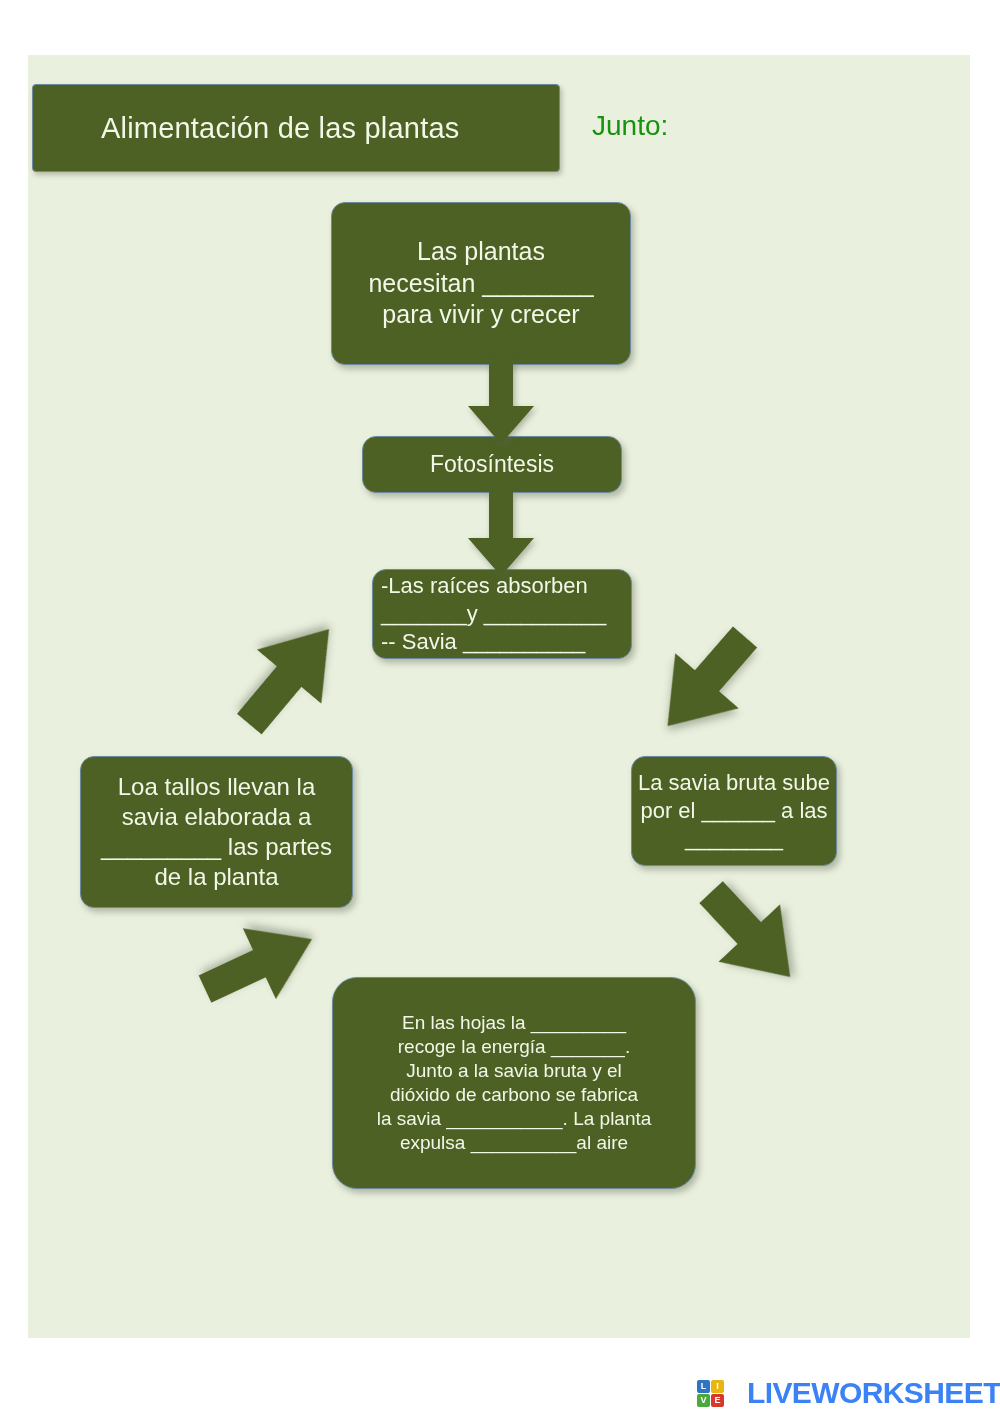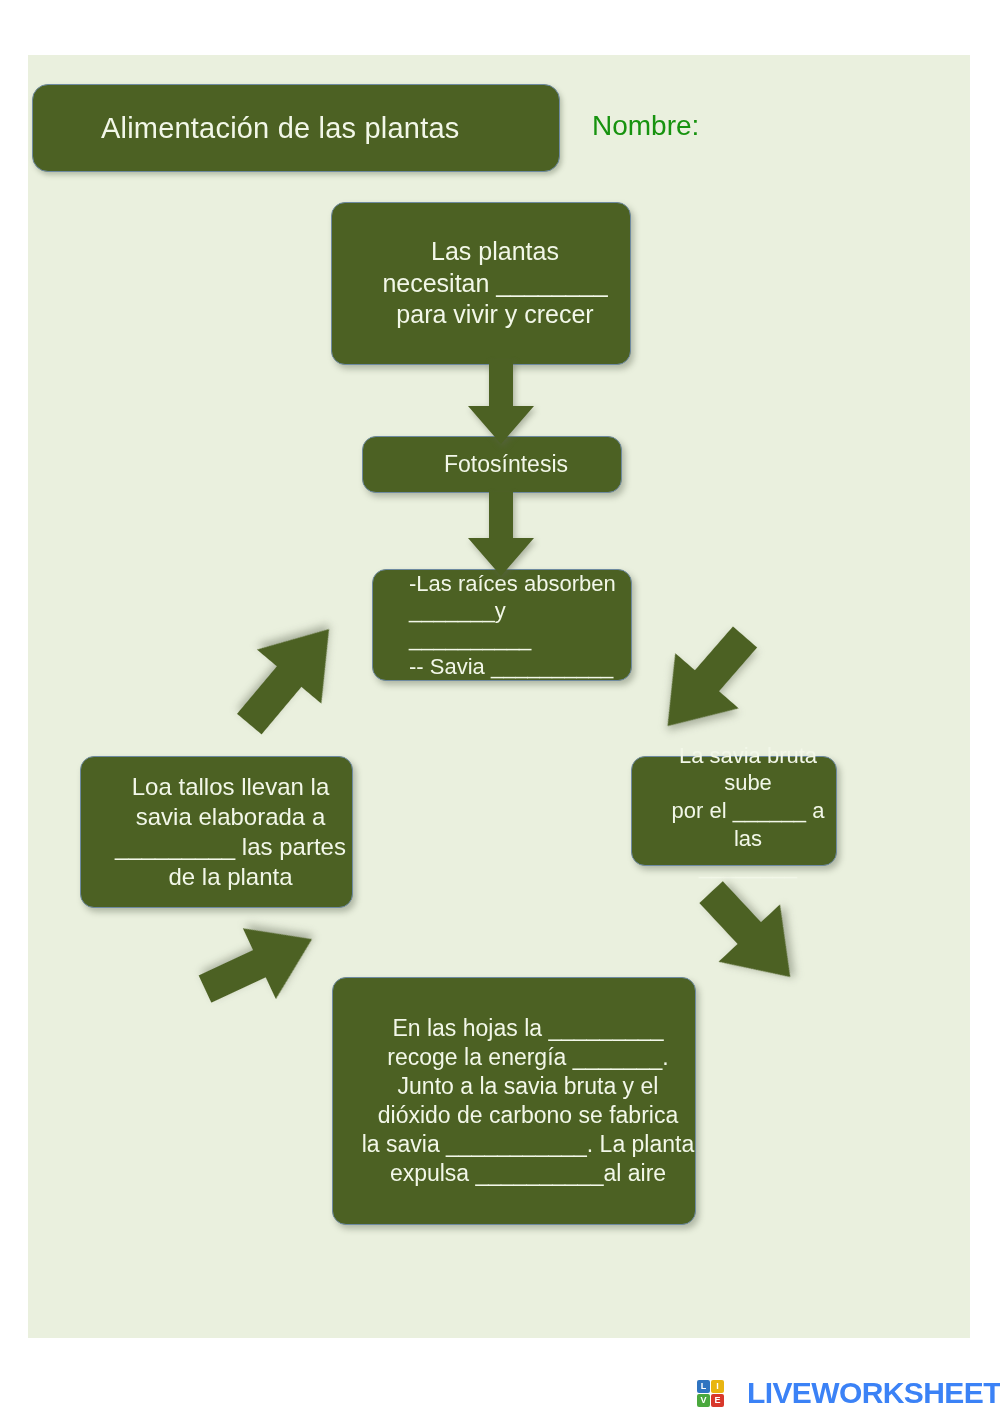--- a/index.html
+++ b/index.html
@@ -27,21 +27,21 @@
 
   
   #title-box {
     position: absolute;
     left: 32px;
     top: 84px;
     width: 528px;
     height: 88px;
     background: #4c6123;
     border: 1.5px solid #6e8aa0;
-    border-radius: 16px;
+    border-radius: 4px;
     box-shadow: 2px 3px 5px rgba(80,95,70,0.35);
     display: flex;
     align-items: center;
     box-sizing: border-box;
     padding-left: 68px;
   }
   #title-text {
     color: #f2f7e8;
     font-size: 29px;
     letter-spacing: 0.2px;
@@ -64,29 +64,29 @@
     border-radius: 14px;
     box-shadow: 3px 4px 6px rgba(90,100,80,0.4);
     color: #f2f7e8;
     display: flex;
     align-items: center;
     justify-content: center;
     text-align: center;
     box-sizing: border-box;
     line-height: 1.26;
   }
-  .flow-box .txt { display: block; width: 100%; white-space: pre-line; padding-left: 28px; }
+  .flow-box .txt { display: block; width: 100%; white-space: pre-line; }
 
   #box-need   { left: 331px; top: 202px; width: 300px; height: 163px; font-size: 25px; }
   #box-photo  { left: 362px; top: 436px; width: 260px; height: 57px;  font-size: 23px; }
-  #box-roots  { left: 372px; top: 569px; width: 260px; height: 112px; font-size: 22px; padding: 0 8px; }
+  #box-roots  { left: 372px; top: 569px; width: 260px; height: 90px; font-size: 22px; padding: 0 8px; }
   #box-roots .txt { text-align: left; }
   #box-stems  { left: 80px;  top: 756px; width: 273px; height: 152px; font-size: 24px; }
   #box-sap    { left: 631px; top: 756px; width: 206px; height: 110px; font-size: 22px; }
-  #box-leaves { left: 332px; top: 977px; width: 364px; height: 248px; font-size: 23px; }
+  #box-leaves { left: 332px; top: 977px; width: 364px; height: 212px; font-size: 19px; border-radius: 25px; }
 
   
   .arrow { position: absolute; }
   .arrow svg { display: block; overflow: visible; }
   .arrow-fill { fill: #4c6123; }
 
   #arrow-need-photo   { left: 462px; top: 360px; }
   #arrow-photo-roots  { left: 462px; top: 492px; }
   #arrow-roots-right  { left: 640px; top: 628px; }
   #arrow-right-bottom { left: 688px; top: 882px; }
@@ -133,21 +133,21 @@
   }
 </style>
 </head>
 <body>
 
 <div id="worksheet-area"></div>
 
 <div id="title-box">
   <span id="title-text">Alimentación de las plantas</span>
 </div>
-<div id="nombre-label">Nombre:</div>
+<div id="nombre-label">Junto:</div>
 
 <div class="flow-box" id="box-need">
   <span class="txt">Las plantas
 necesitan ________
 para vivir y crecer</span>
 </div>
 
 <div class="flow-box" id="box-photo">
   <span class="txt">Fotosíntesis</span>
 </div>

